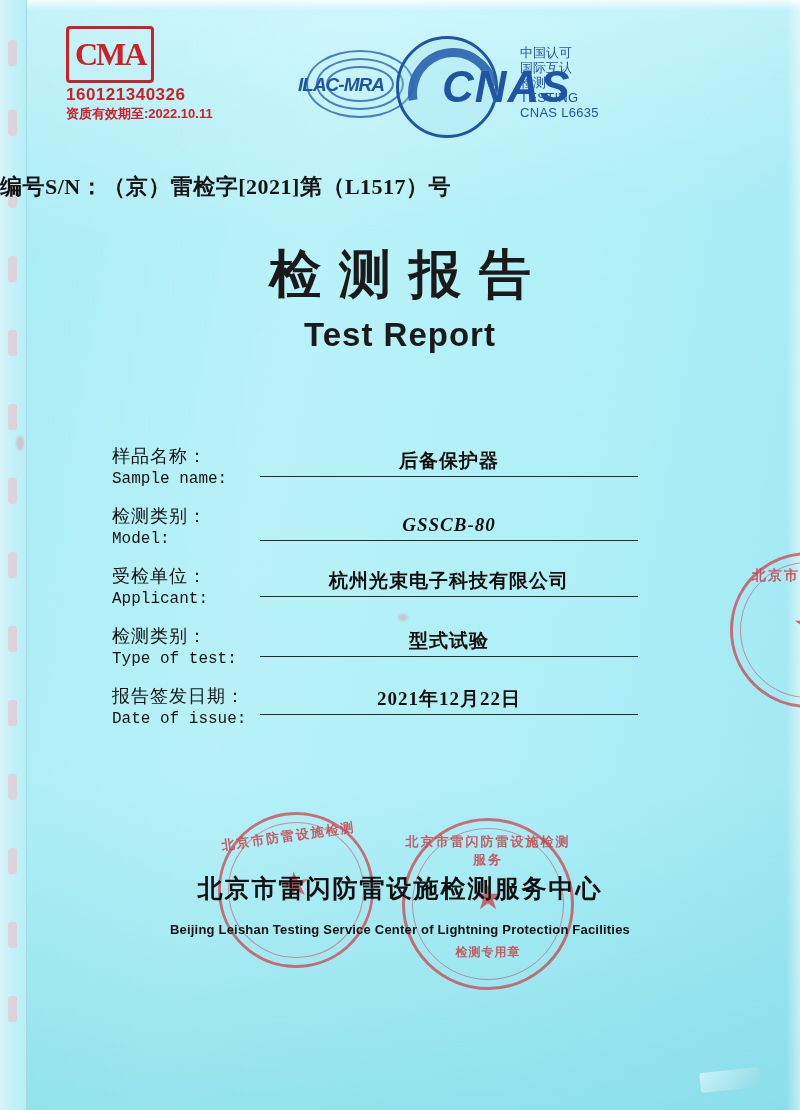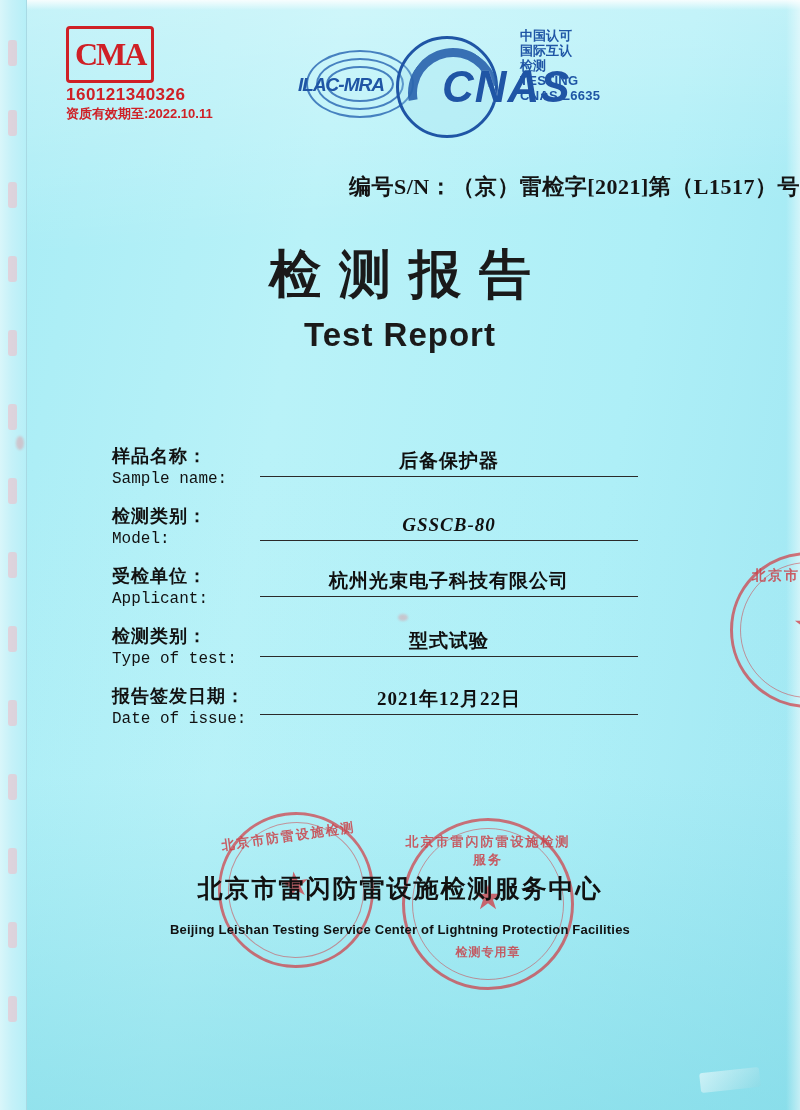--- a/index.html
+++ b/index.html
@@ -148,34 +148,34 @@
     font-family: "Liberation Sans", sans-serif;
     font-weight: bold;
     font-style: italic;
     font-size: 44px;
     color: #1f55a5;
     letter-spacing: 1px;
     text-shadow: 0 0 1px rgba(255,255,255,0.6);
   }
   .cnas-right {
     position: absolute;
-    left: 228px; top: 6px;
+    left: 228px; top: 23px;
     font-size: 13px;
     line-height: 15px;
-    font-weight: bold;
+    font-weight: normal;
     color: #1f55a5;
   }
   .cnas-right .en { letter-spacing: .3px; }
 
   
   .serial {
     position: absolute;
     left: 0; top: 172px;
     width: 800px;
-    text-align: right;
+    text-align: left;
     font-family: "Liberation Serif", serif;
     font-weight: bold;
     font-size: 22px;
     color: #141414;
     letter-spacing: 0.5px;
   }
 
   
   .title-cn {
     position: absolute;
@@ -213,21 +213,21 @@
     height: 60px;
   }
   .field .labels {
     position: absolute;
     left: 0;
     top: 0;
     width: 160px;
   }
   .field .label-cn {
     font-family: "Liberation Serif", serif;
-    font-weight: bold;
+    font-weight: normal;
     font-size: 18px;
     color: #121212;
     letter-spacing: 1px;
     white-space: nowrap;
   }
   .field .label-en {
     font-family: "Liberation Mono", monospace;
     font-size: 16px;
     color: #121212;
     margin-top: 2px;

